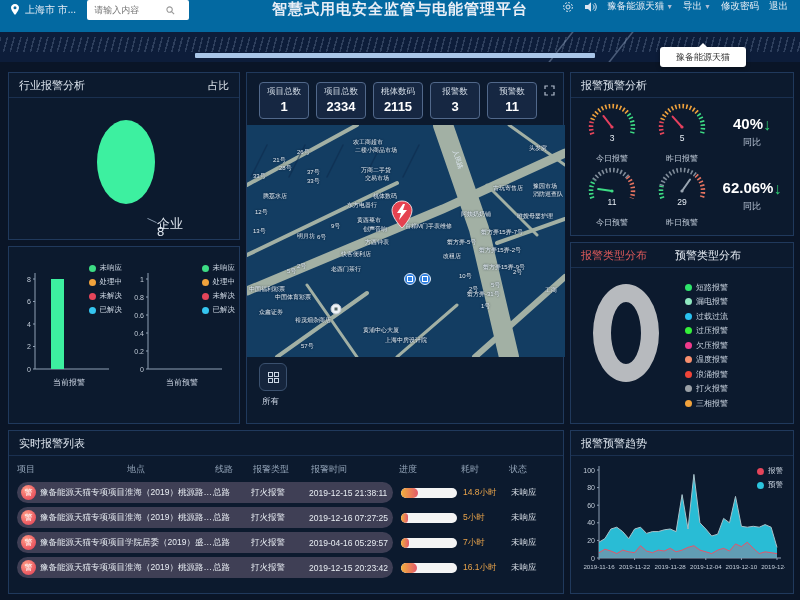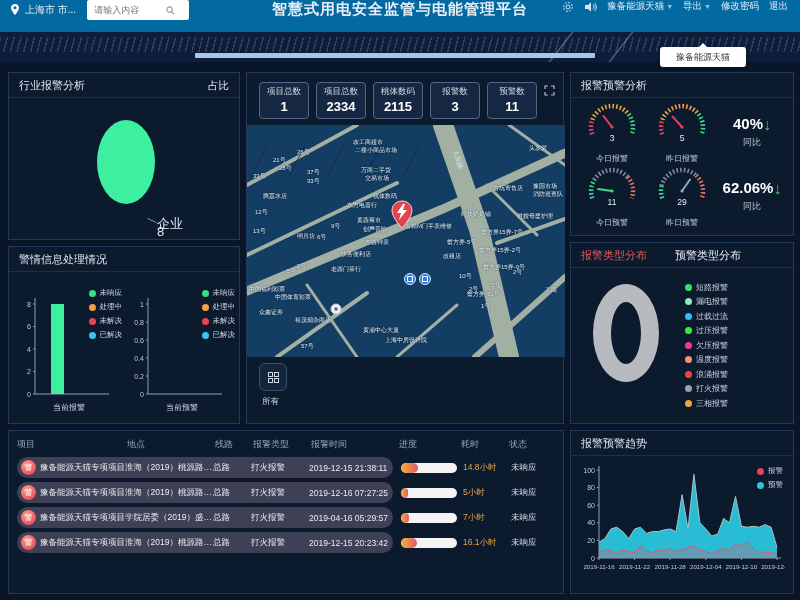--- a/index.html
+++ b/index.html
@@ -164,23 +164,20 @@
       <div id="pie"></div>
       <div id="pie-tick"></div>
       <div id="pie-label">
         <div>企业</div>
         <div>8</div>
       </div>
     </div>
   </div>
 
   <div class="panel" id="panel-alarminfo">
-    <div class="ptitle">
-      <span>警情信息处理情况</span>
-    </div>
     <div id="ai-body">
         <div class="ai-half"><svg width="104" height="146" viewBox="0 0 104 146">
             <line x1="24" y1="22" x2="24" y2="118" stroke="#8fa0b4" stroke-width="1"></line>
             <line x1="24" y1="118" x2="98" y2="118" stroke="#8fa0b4" stroke-width="1"></line>
             <line x1="22" y1="118" x2="24" y2="118" stroke="#8fa0b4" stroke-width="1"></line>
             <text x="20" y="120.5" text-anchor="end" font-size="7" fill="#c2ccd8">0</text>
             <line x1="22" y1="95.5" x2="24" y2="95.5" stroke="#8fa0b4" stroke-width="1"></line>
             <text x="20" y="98" text-anchor="end" font-size="7" fill="#c2ccd8">2</text>
             <line x1="22" y1="73" x2="24" y2="73" stroke="#8fa0b4" stroke-width="1"></line>
             <text x="20" y="75.5" text-anchor="end" font-size="7" fill="#c2ccd8">4</text>
@@ -466,20 +463,23 @@
           </div>
           <div class="lg-item">
             <span class="lg-dot" style="background: rgb(242, 163, 60);"></span>
             <span class="lg-txt">三相报警</span>
           </div>
         </div>
     </div>
   </div>
 
   <div class="panel" id="panel-table">
+    <div class="ptitle">
+      <span>实时报警列表</span>
+    </div>
     <div id="tbl-head">
         <span class="h-proj">项目</span>
         <span class="h-loc">地点</span>
         <span class="h-line">线路</span>
         <span class="h-type">报警类型</span>
         <span class="h-time">报警时间</span>
         <span class="h-prog">进度</span>
         <span class="h-dur">耗时</span>
         <span class="h-stat">状态</span>
       </div>

